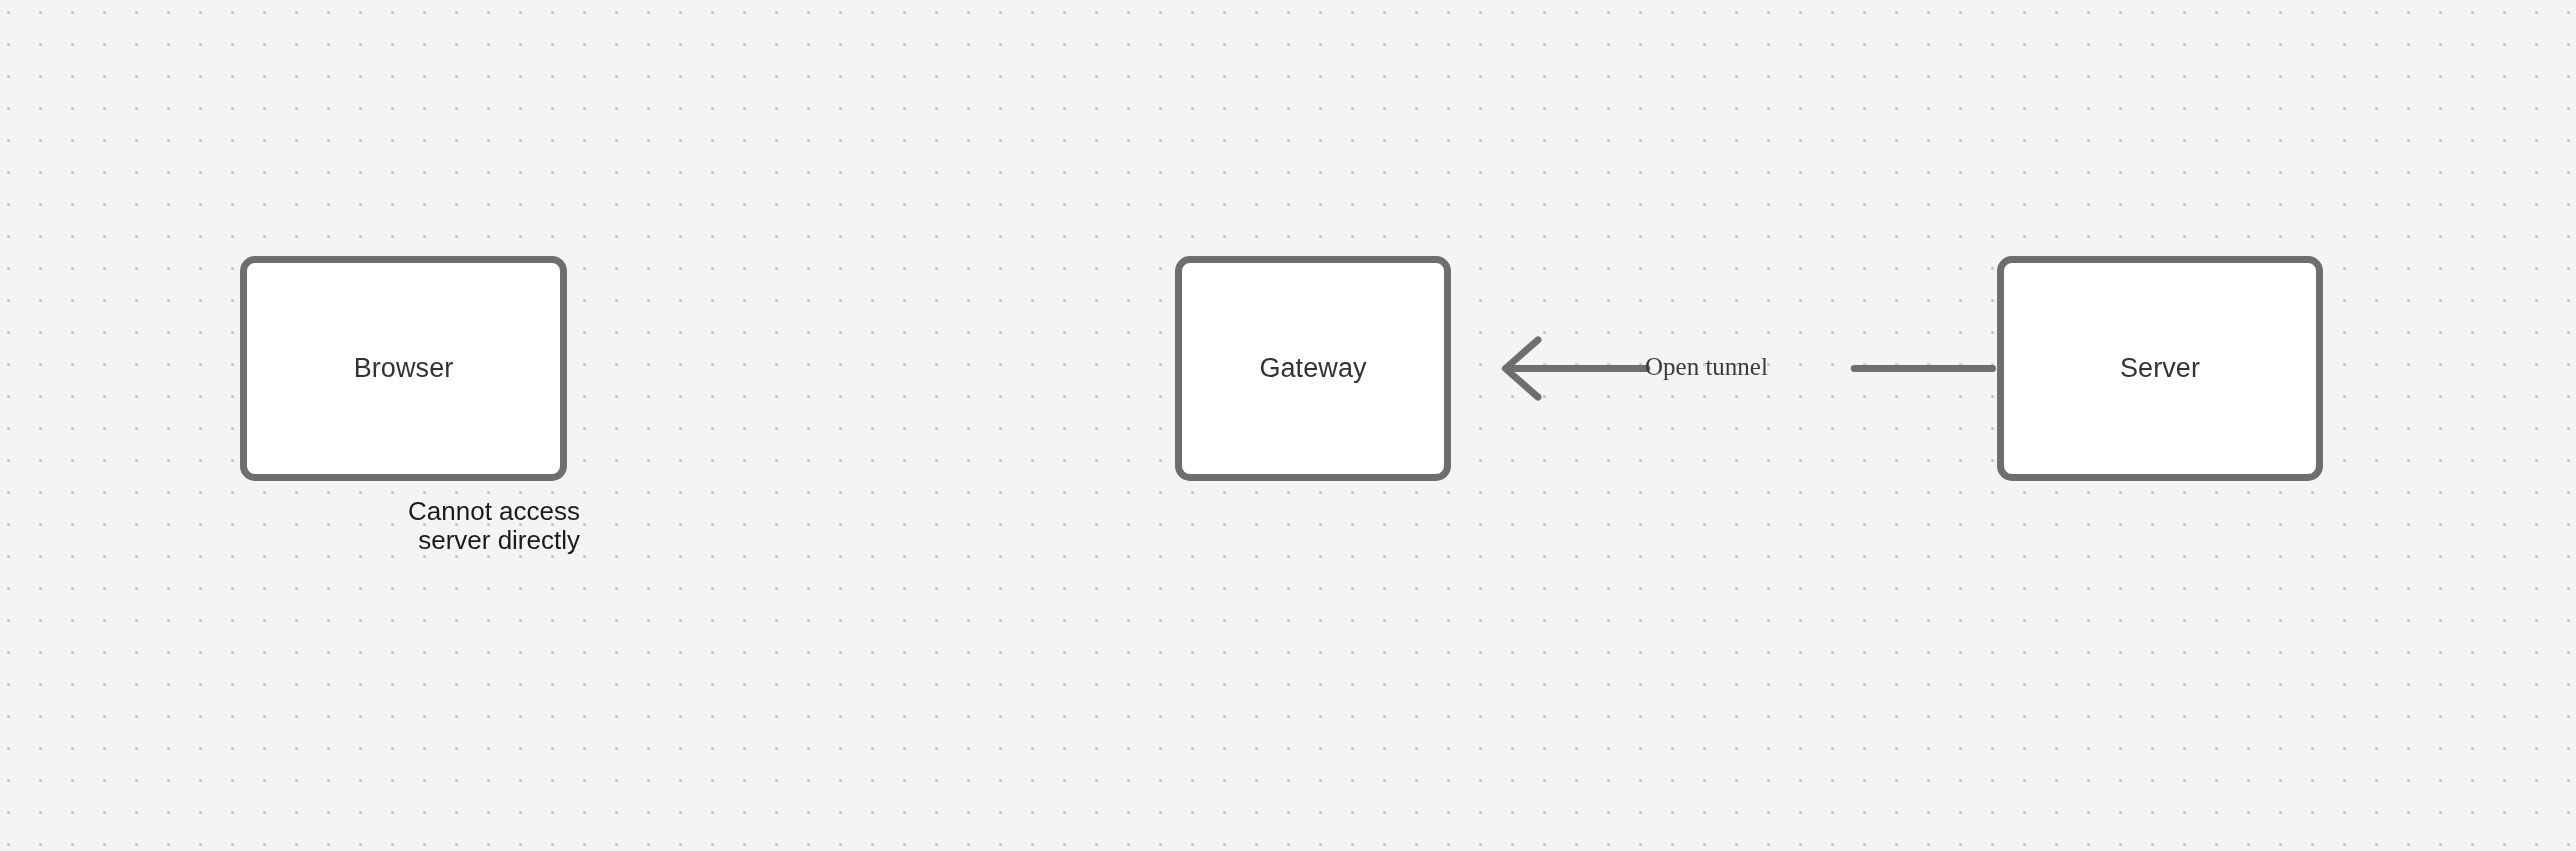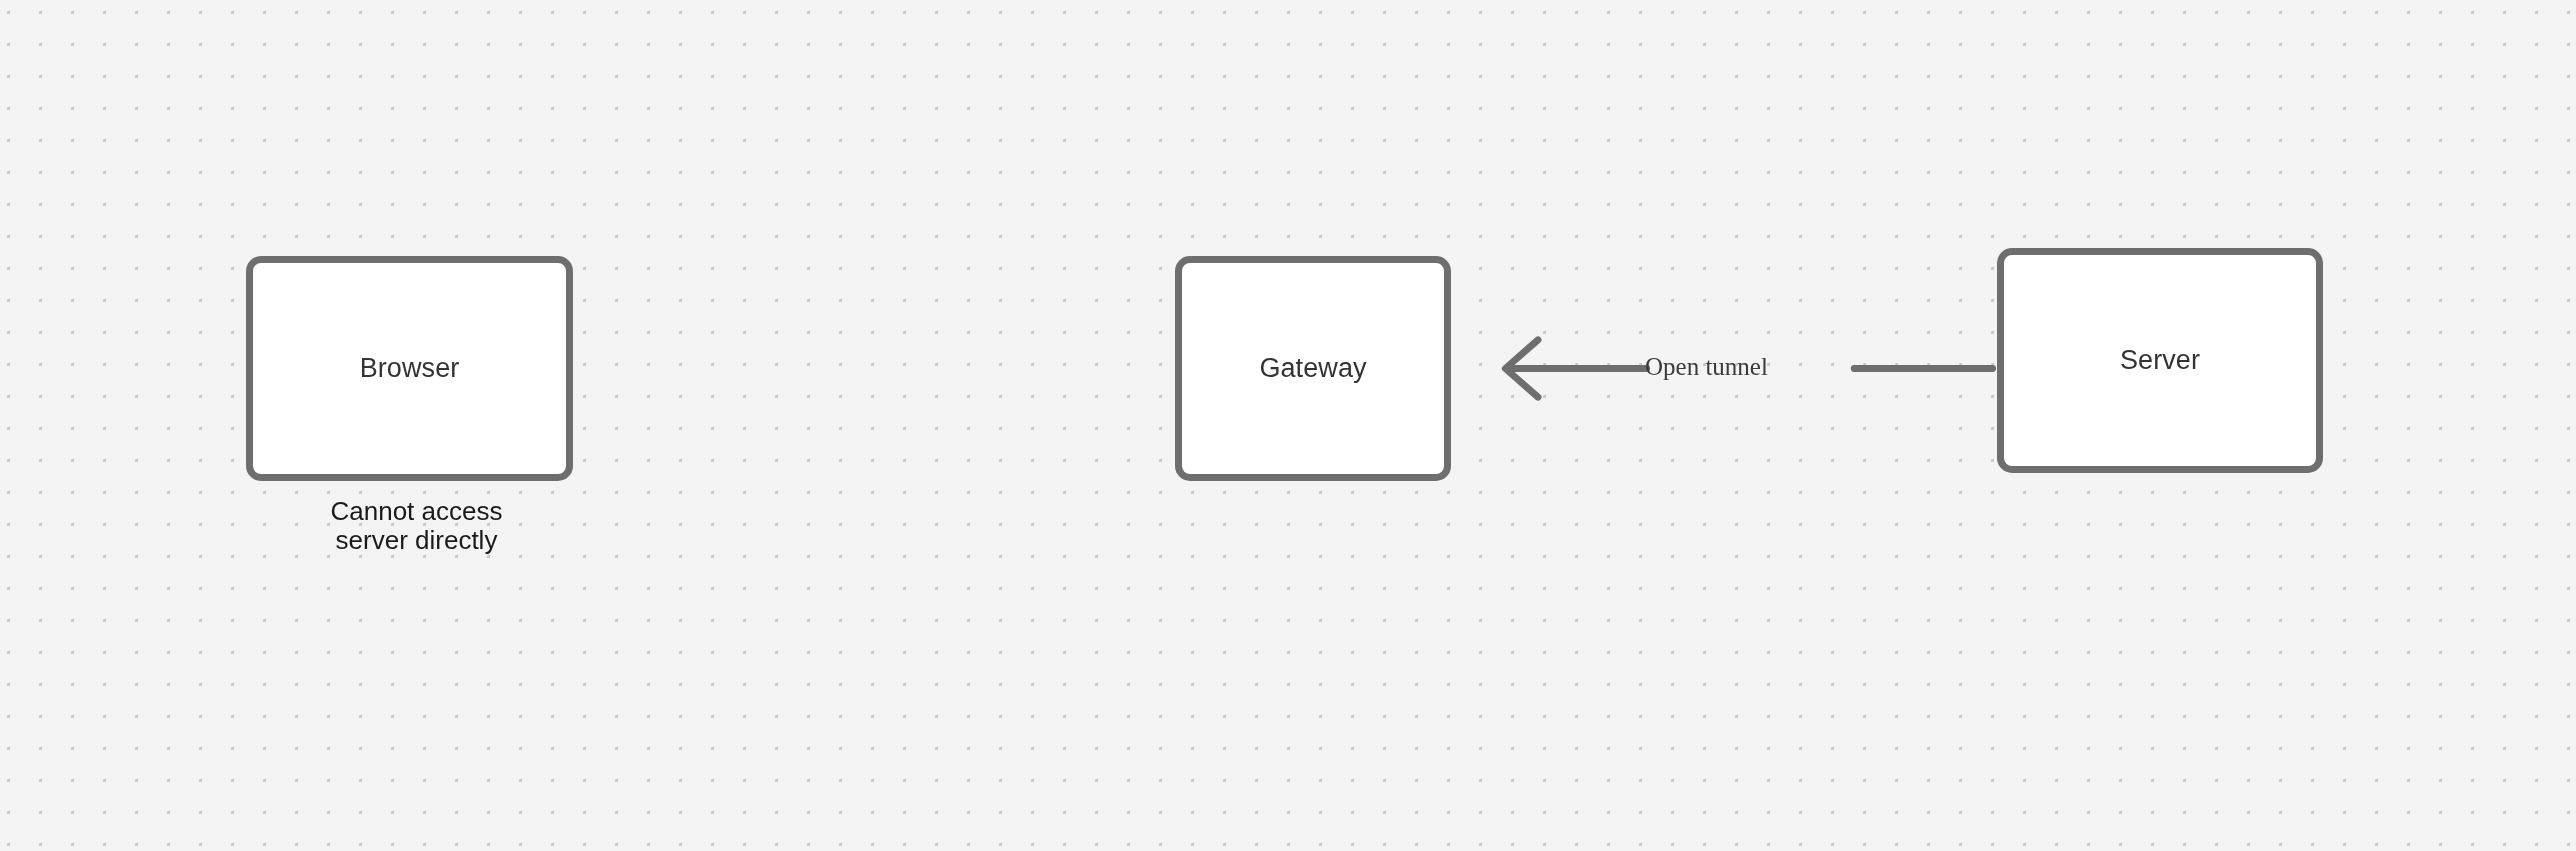--- a/index.html
+++ b/index.html
@@ -34,36 +34,36 @@
     justify-content: center;
   }
   .node-label {
     font-size: 27px;
     line-height: 1;
     color: #333333;
     letter-spacing: 0.1px;
     white-space: nowrap;
   }
 
-  #node-browser { left: 246px; top: 256px; width: 327px; height: 225px; }
+  #node-browser { left: 240px; top: 256px; width: 327px; height: 225px; }
   #node-gateway { left: 1175px; top: 256px; width: 276px; height: 225px; }
-  #node-server  { left: 1997px; top: 248px; width: 326px; height: 225px; }
+  #node-server  { left: 1997px; top: 256px; width: 326px; height: 225px; }
 
   
   #browser-caption {
     position: absolute;
     left: 253px;
     top: 497px;
     width: 327px;
     text-align: center;
     color: #1a1a1a;
     font-size: 26px;
     line-height: 29px;
   }
-  #browser-caption span { display: block; white-space: nowrap; }
+  #browser-caption span { display: block; white-space: nowrap; text-align: right; }
 
   
   #edge-open-tunnel {
     position: absolute;
     left: 1486px;
     top: 327px;
     width: 525px;
     height: 84px;
   }
   #edge-open-tunnel svg { display: block; }

